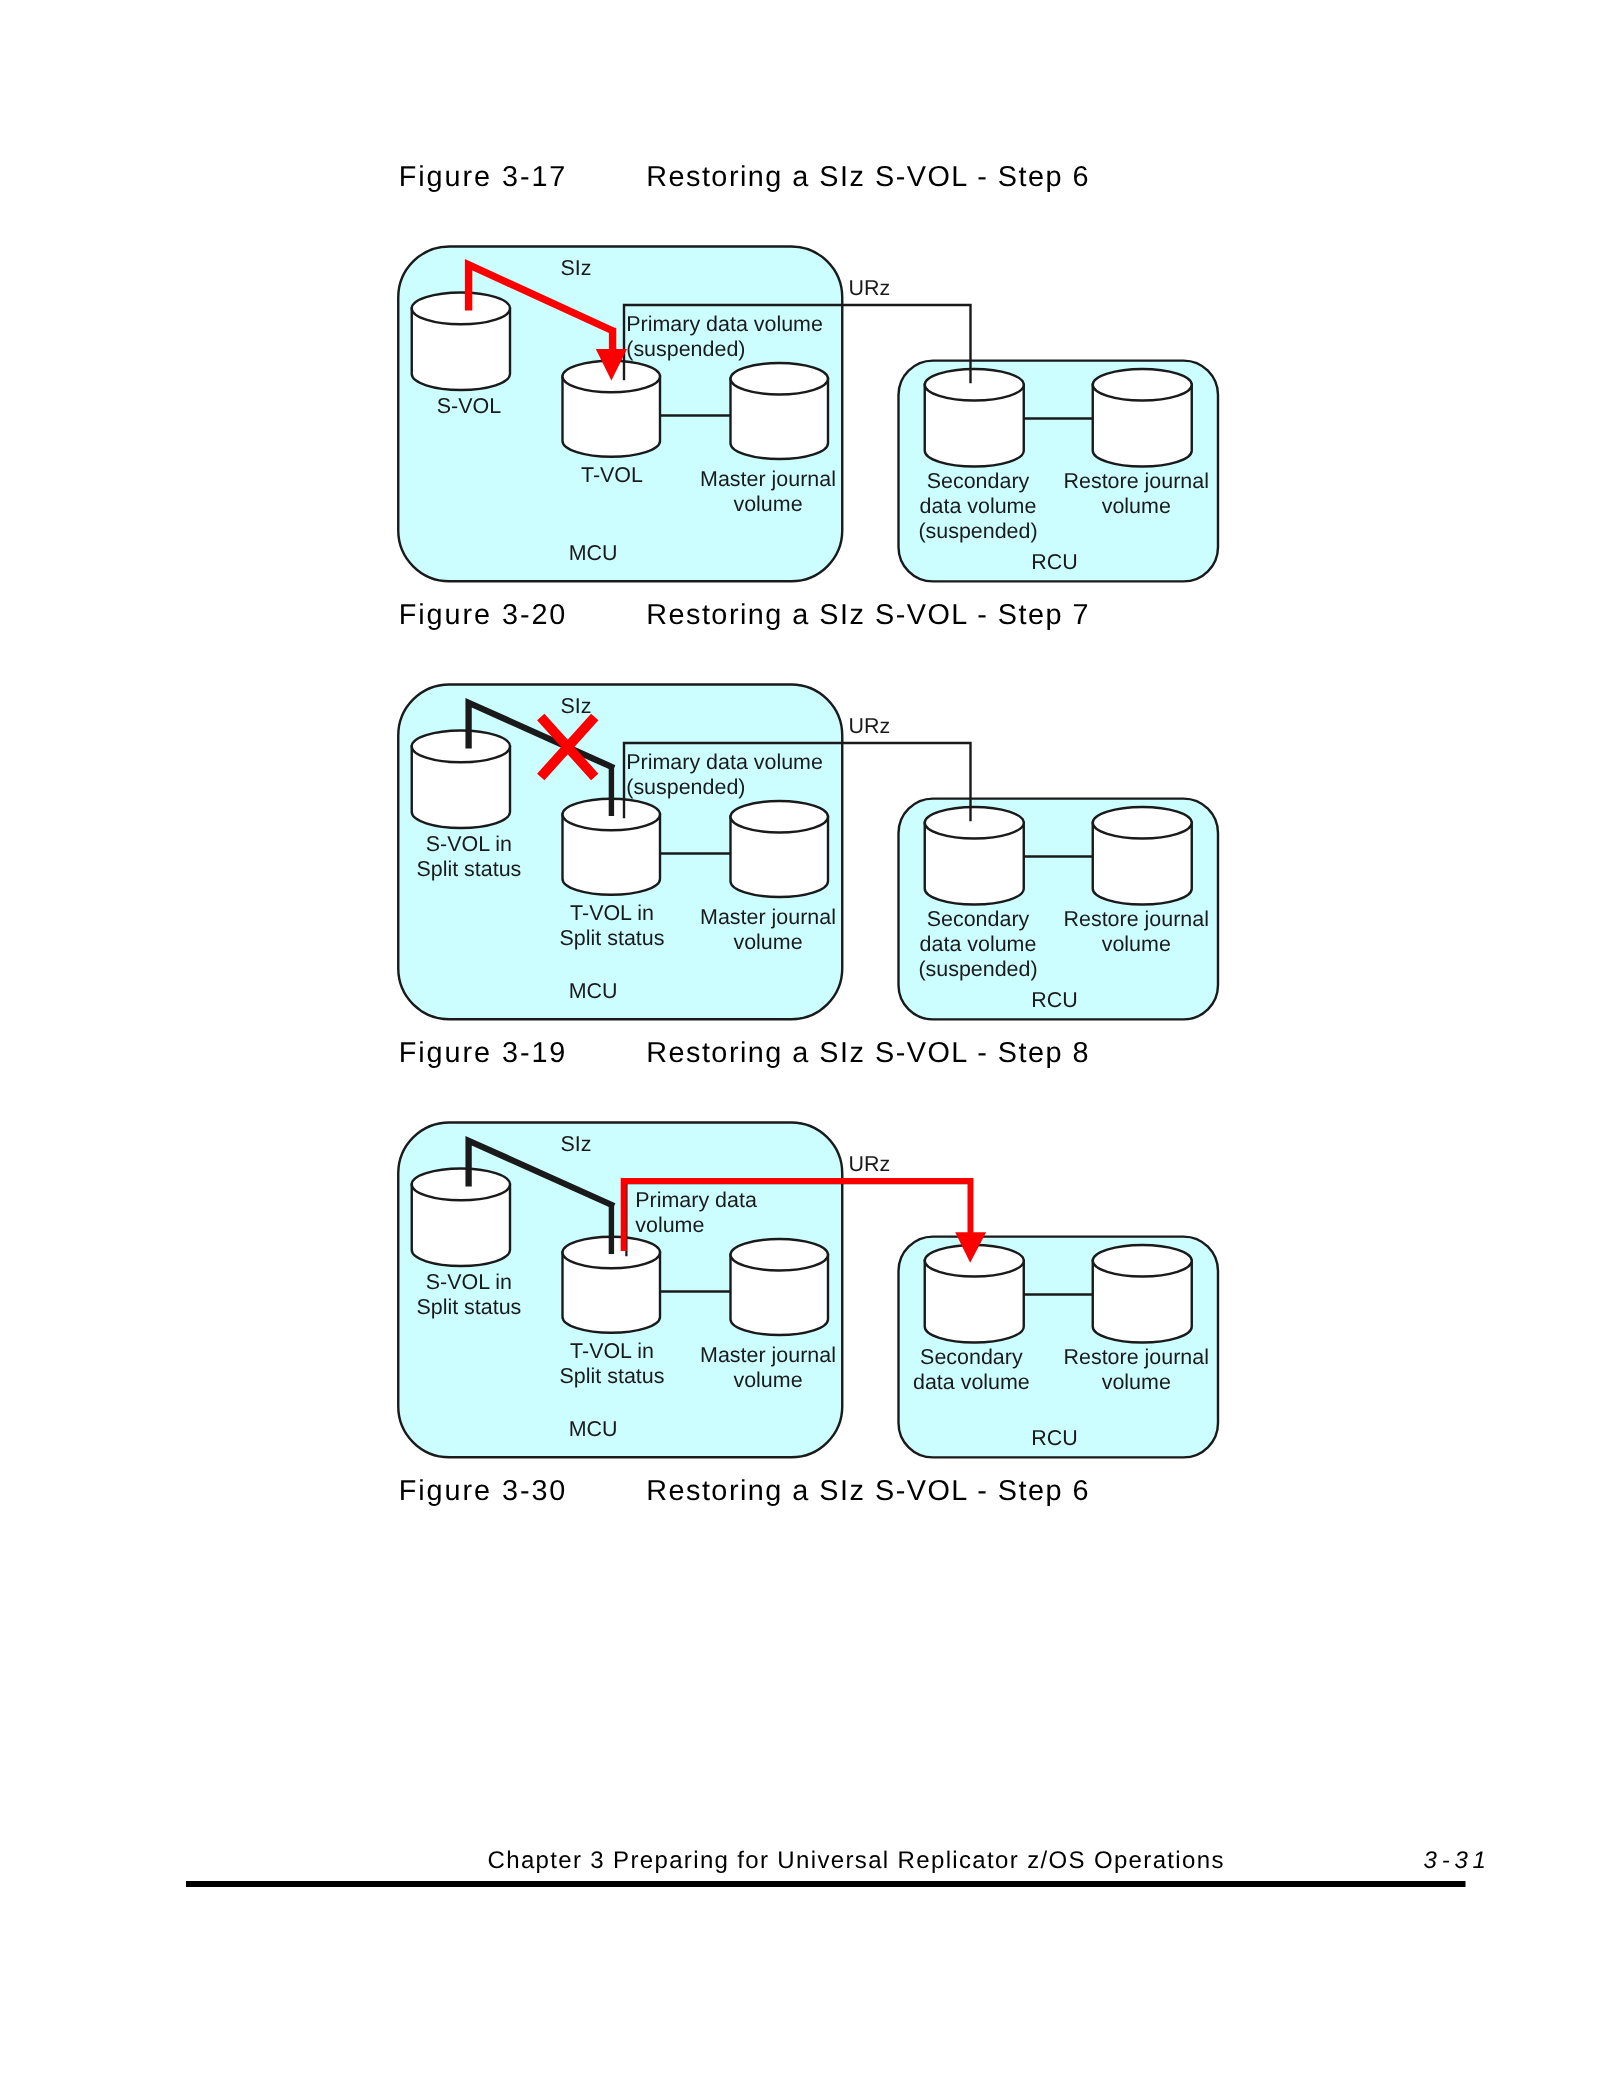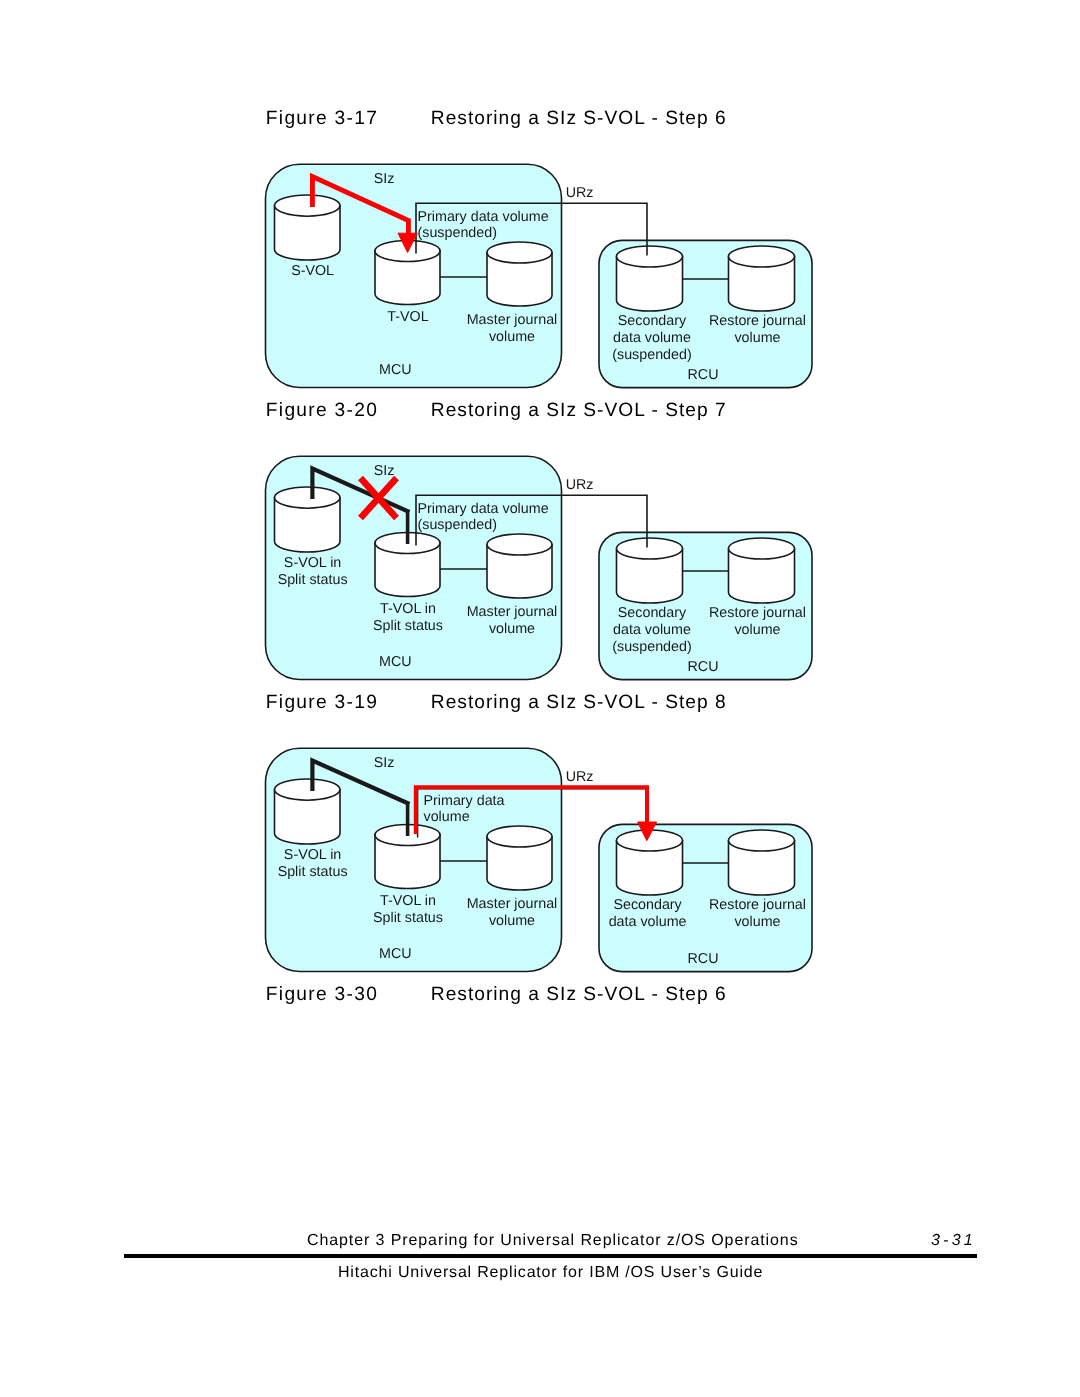--- a/index.html
+++ b/index.html
@@ -3,21 +3,21 @@
 <meta charset="utf-8">
 <style>
   html,body{margin:0;padding:0;}
   body{width:1080px;height:1397px;background:#ffffff;
        font-family:"Liberation Sans",sans-serif;
        -webkit-font-smoothing:antialiased;text-rendering:geometricPrecision;}
   .page{position:relative;width:1080px;height:1397px;overflow:hidden;background:#fff;}
   .cap{position:absolute;font-size:19.2px;color:#000;white-space:nowrap;}
   .cap .num{position:absolute;left:0;top:0;letter-spacing:1.3px;}
   .cap .ttl{position:absolute;left:165px;top:0;letter-spacing:1.0px;}
-  .ftxt{position:absolute;font-size:16px;color:#000;white-space:nowrap;letter-spacing:0.9px;}
+  .ftxt{position:absolute;font-size:16px;color:#000;white-space:nowrap;letter-spacing:0.9px;margin-left:18px;}
   svg text{font-family:"Liberation Sans",sans-serif;fill:#1a1a1a;}
 </style>
 </head>
 <body>
 
 <div class="page">
 <svg width="1080" height="1397" viewBox="0 0 1080 1397" style="position:absolute;left:0;top:0;">
 <g>
   <rect x="265.5" y="164.3" width="296" height="223.2" rx="34" ry="34" fill="#ccfdff" stroke="#1a1a1a" stroke-width="1.6"></rect>
   <rect x="599" y="240.4" width="213" height="147.2" rx="23" ry="23" fill="#ccfdff" stroke="#1a1a1a" stroke-width="1.6"></rect>
@@ -155,15 +155,14 @@
     <span class="ttl">Restoring a SIz S-VOL - Step 8</span>
   </div>
   <div class="cap" style="left:265.8px;top:984px;">
     <span class="num">Figure 3-30</span>
     <span class="ttl">Restoring a SIz S-VOL - Step 6</span>
   </div>
 
   <div class="ftxt" style="left:307px;top:1231.5px;">Chapter 3 Preparing for Universal Replicator z/OS Operations</div>
   <div class="ftxt" style="left:931px;top:1231.5px;letter-spacing:3.2px;font-style:italic;">3-31</div>
   <div style="position:absolute;left:124px;top:1254px;width:853px;height:4px;background:#000;"></div>
-  <div class="ftxt" style="left:338px;top:1263.5px;letter-spacing:0.82px;">Hitachi Universal Replicator for IBM /OS User’s Guide</div>
 
 </div>
 
 </body></html>

